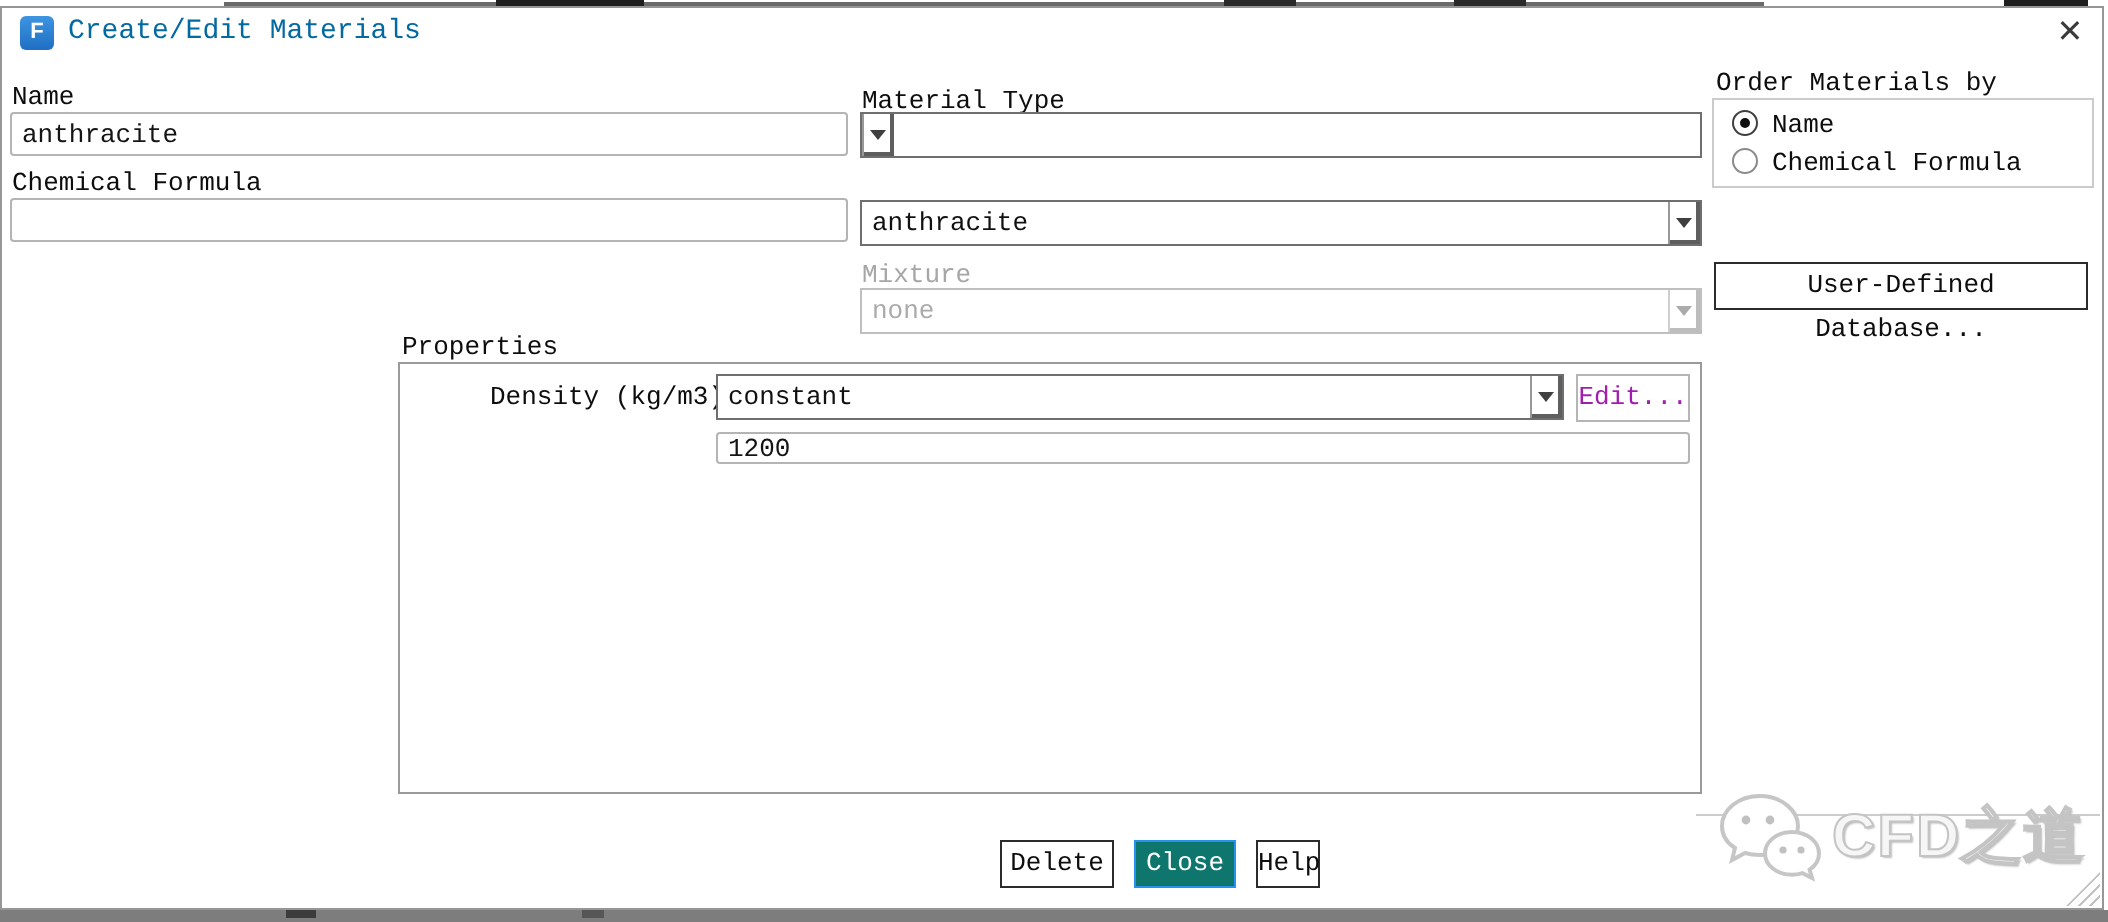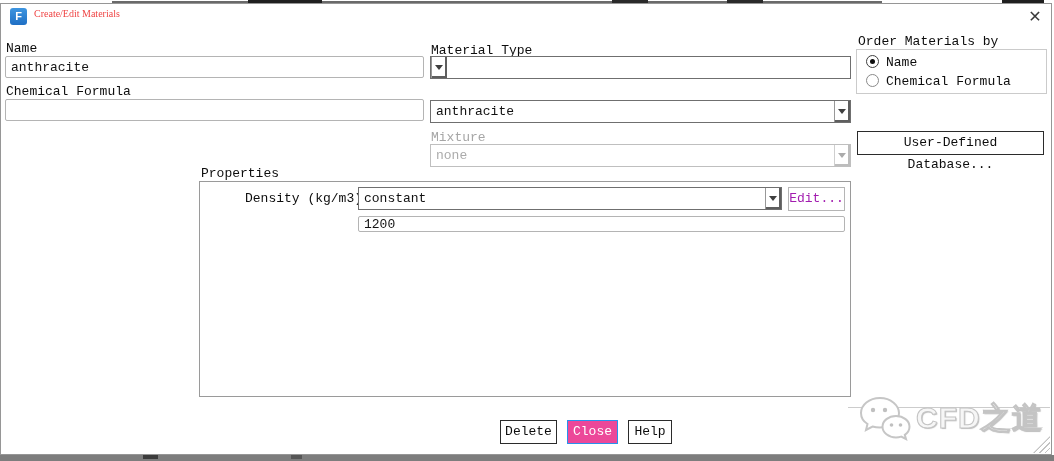--- a/index.html
+++ b/index.html
@@ -13,21 +13,21 @@
   .top-strip { left:0; top:0; width:1054px; height:3px; background:#fff; }
   .top-strip .seg { position:absolute; top:1px; height:2px; background:#6a6a6a; }
   .top-strip .dash { position:absolute; top:0; height:3px; }
 
   
   .dialog { left:0; top:3px; width:1052px; height:452px; background:#fff; border:1px solid #969696; }
 
   .title-icon { left:10px; top:8px; width:17px; height:17px; border-radius:3px;
       background:linear-gradient(180deg,#3d95e0,#1f6fc4); color:#fff;
       font:bold 11px "Liberation Sans",sans-serif; text-align:center; line-height:17px; }
-  .title-text { left:34px; top:8px; font-family:Liberation Serif, serif; font-size:10px; color:#ef4444; }
+  .title-text { left:34px; top:8px; font-family:Liberation Mono, monospace; font-size:14px; color:#0369a1; }
   .close-x { left:1022px; top:4px; width:26px; height:26px; text-align:center; line-height:26px;
       font-family:"Liberation Sans",sans-serif; font-size:16px; color:#3a3a3a; cursor:pointer; }
 
   .lbl { white-space:nowrap; color:#0d0d0d; }
   .lbl.dis { color:#a6a6a6; }
 
   .tinput { border:1px solid #b4b4b4; border-radius:2px; background:#fff; outline:none;
       font-family:"Liberation Mono","DejaVu Sans Mono",monospace; font-size:13px; color:#141414;
       padding:0 0 0 5px; }
 
@@ -37,21 +37,21 @@
       box-shadow: inset -2px -2px 0 #5e5e5e; }
   .combo .arr::after { content:''; position:absolute; left:3px; top:8px;
       border-left:4px solid transparent; border-right:4px solid transparent; border-top:5px solid #3f3f3f; }
   .combo.disabled { border-color:#bfbfbf; }
   .combo.disabled .val { color:#ababab; }
   .combo.disabled .arr { border-left-color:#cfcfcf; box-shadow: inset -2px -2px 0 #bdbdbd; }
   .combo.disabled .arr::after { border-top-color:#ababab; }
 
   .btn { border:1px solid #2b2b2b; background:#fff; text-align:center; line-height:22px;
       font-family:"Liberation Mono","DejaVu Sans Mono",monospace; font-size:13px; color:#0d0d0d; cursor:pointer; }
-  .btn.blue { background:#ec4899; border-color:#2792ee; color:#fff; }
+  .btn.blue { background:#0f766e; border-color:#2792ee; color:#fff; }
   .btn.disabled { border-color:#b5b5b5; color:#a21caf; cursor:default; }
 
   .group-box { border:1px solid #cbcbcb; background:#fff; }
   .radio { position:absolute; width:13px; height:13px; border-radius:50%; background:#fff; }
   .radio.on { border:1px solid #3f3f3f; }
   .radio.on::after { content:''; position:absolute; left:3px; top:3px; width:5px; height:5px;
       border-radius:50%; background:#0d0d0d; }
   .radio.off { border:1px solid #8a8a8a; }
 
   .props-box { border:1px solid #9a9a9a; background:#fff; }
@@ -123,21 +123,21 @@
   <div class="abs lbl" style="left:245px;top:191px;">Density (kg/m3)</div>
   <div class="abs combo" style="left:358px;top:187px;width:424px;height:23px;">
     <div class="val">constant</div>
     <div class="arr"></div>
   </div>
   <div class="abs btn disabled" style="left:788px;top:187px;width:57px;height:24px;">Edit...</div>
   <input class="abs tinput" style="left: 358px; top: 216px; width: 487px; height: 16px;" readonly="" value="1200">
 
   <div class="abs btn" style="left:500px;top:420px;width:57px;height:24px;">Delete</div>
   <div class="abs btn blue" style="left:567px;top:420px;width:51px;height:24px;">Close</div>
-  <div class="abs btn" style="left:628px;top:420px;width:44px;height:24px;">Help</div>
+  <div class="abs btn" style="left:628px;top:420px;width:32px;height:24px;">Help</div>
 
   <div class="abs wm-line" style="left:848px;top:407px;width:202px;height:1px;"></div>
   <svg class="abs" style="left:856px;top:394px;" width="56" height="50" viewBox="0 0 56 50">
     <g fill="#ffffff" stroke="#c6c6c6" stroke-width="2">
       <path d="M24 4 C13 4 5 11 5 19 c0 4.5 2.5 8.5 6.5 11 L10 36 l6.5-3.5 c2.3.7 4.9 1 7.5 1 11 0 19-7 19-14.5S35 4 24 4 Z"></path>
       <path d="M40 22 c-7.5 0-13.5 4.8-13.5 10.7 0 5.9 6 10.7 13.5 10.7 1.8 0 3.6-.3 5.2-.8 L50 45 l-1.2-4.2 c2.8-1.9 4.7-4.9 4.7-8.1 0-5.9-6-10.7-13.5-10.7 Z"></path>
     </g>
     <g fill="#c0c0c0">
       <circle cx="17" cy="16" r="2.2"></circle>
       <circle cx="29" cy="16" r="2.2"></circle>

